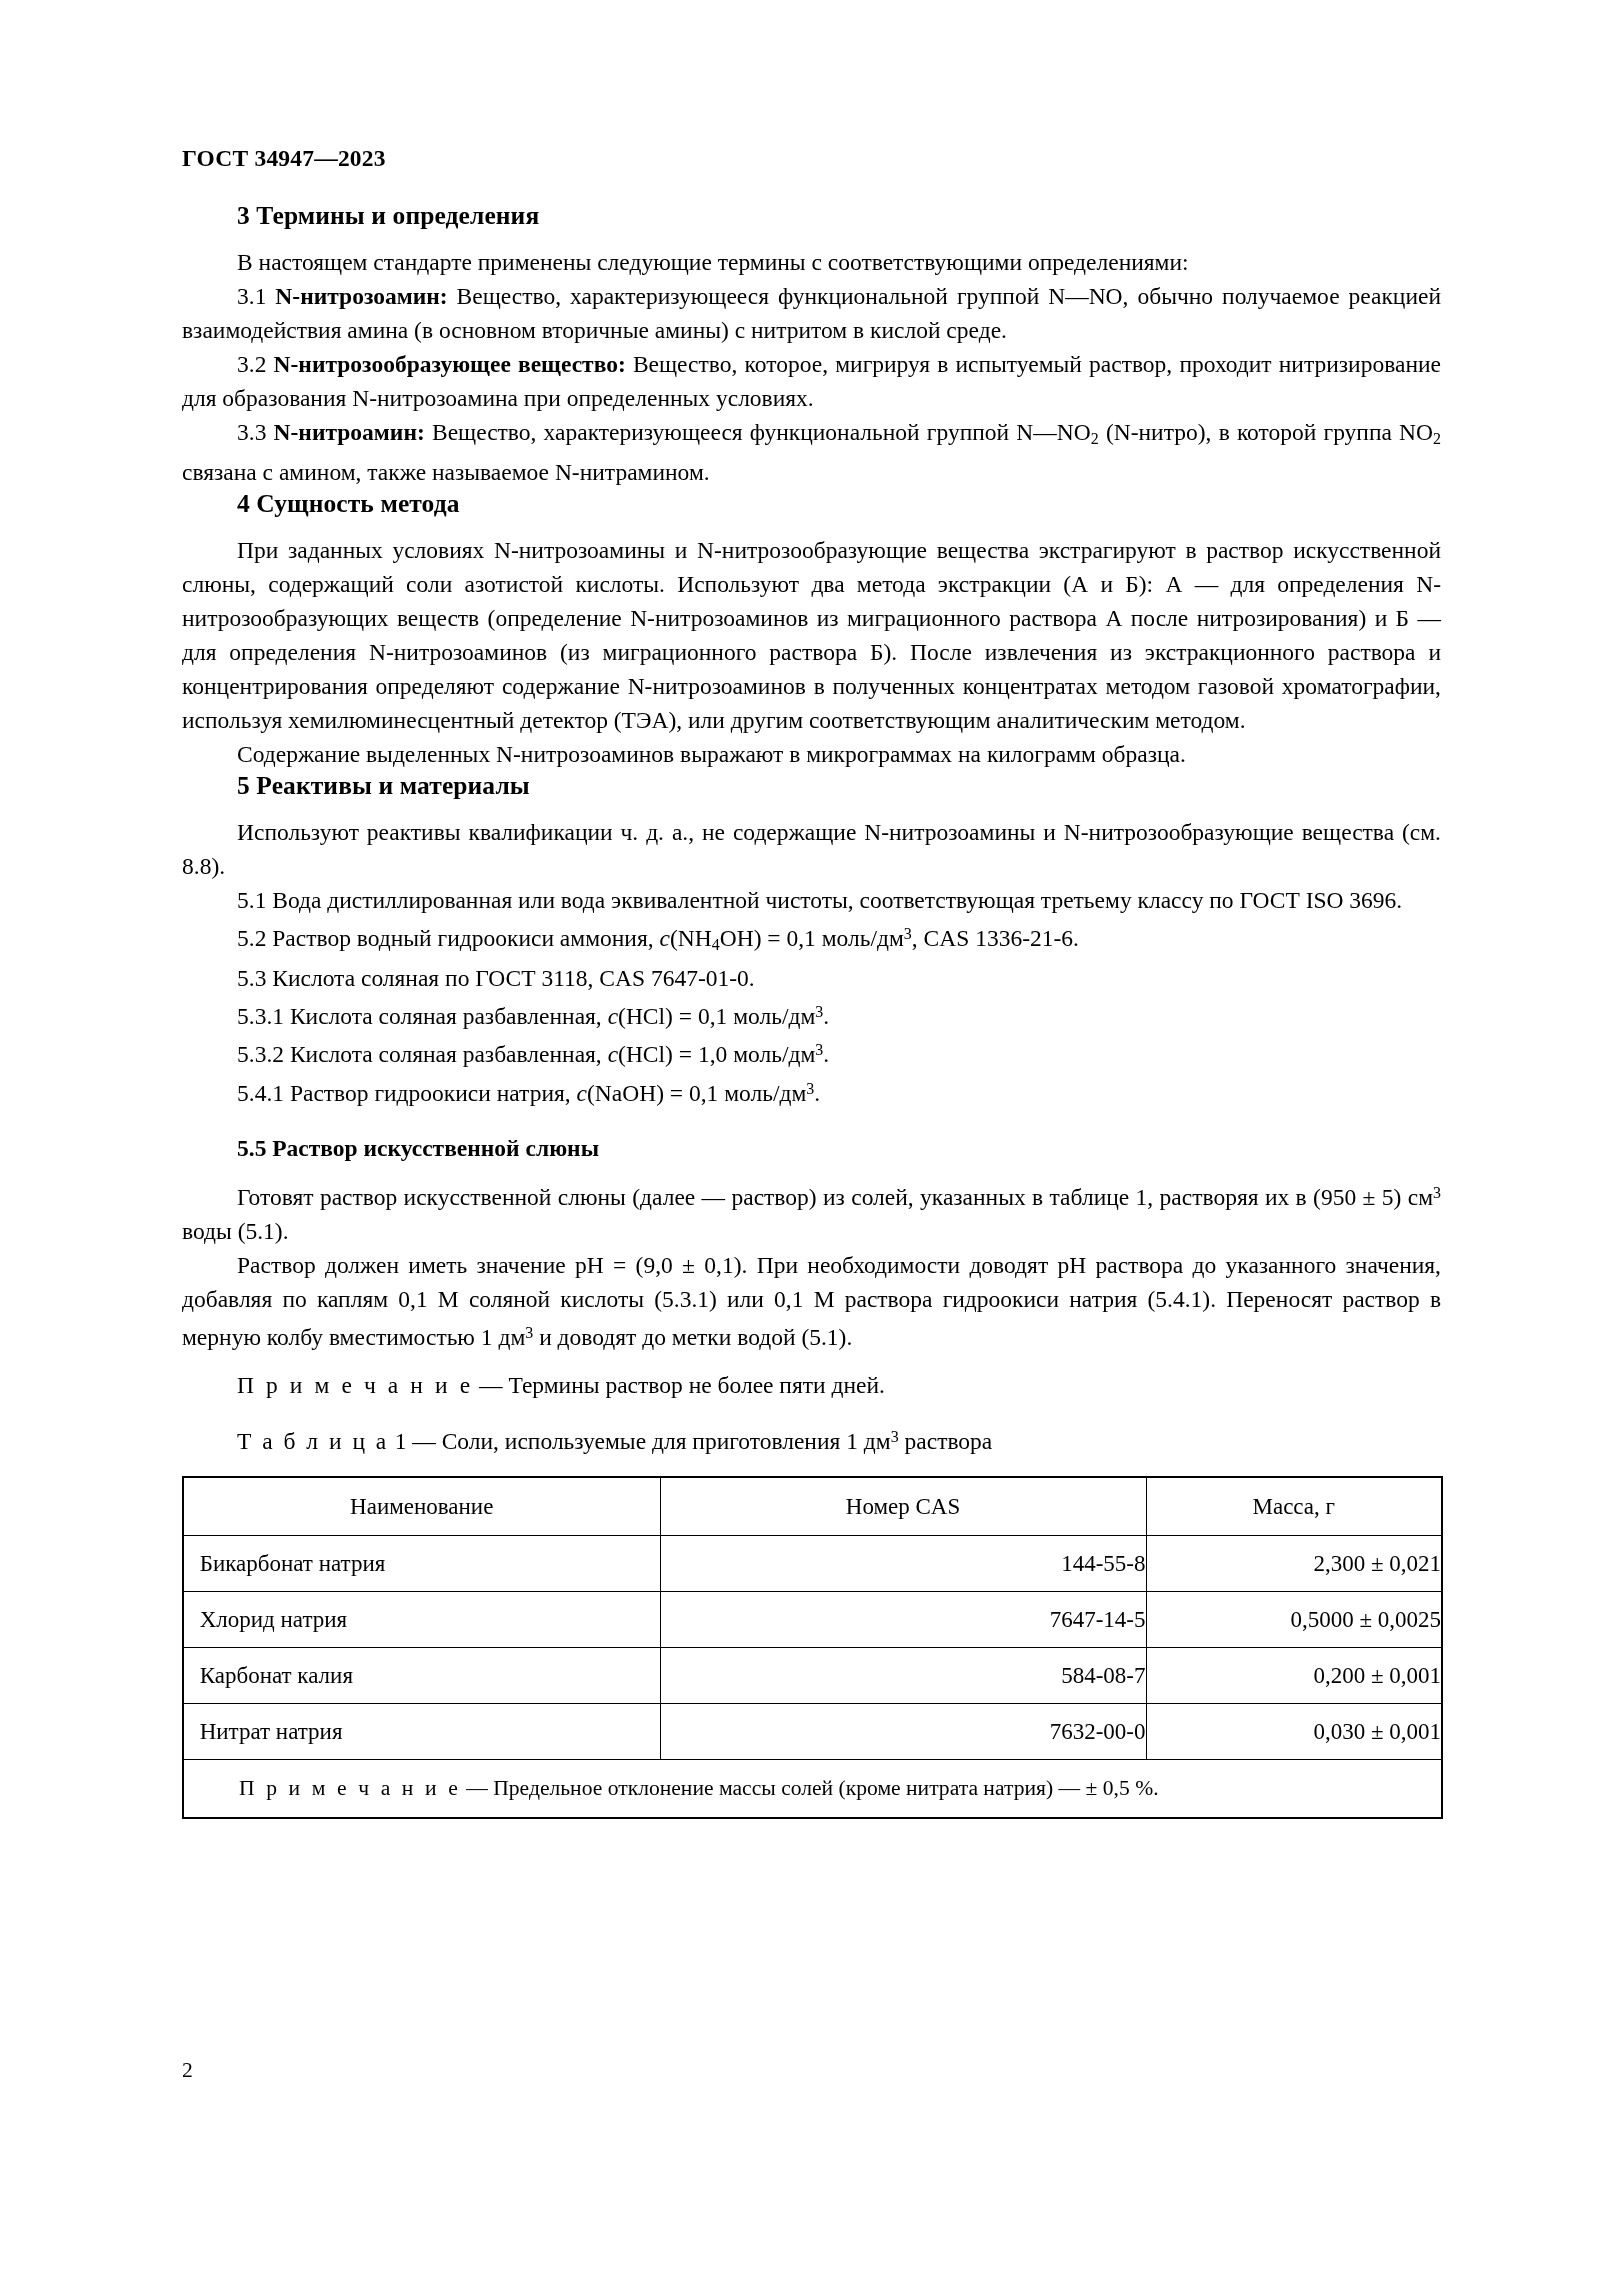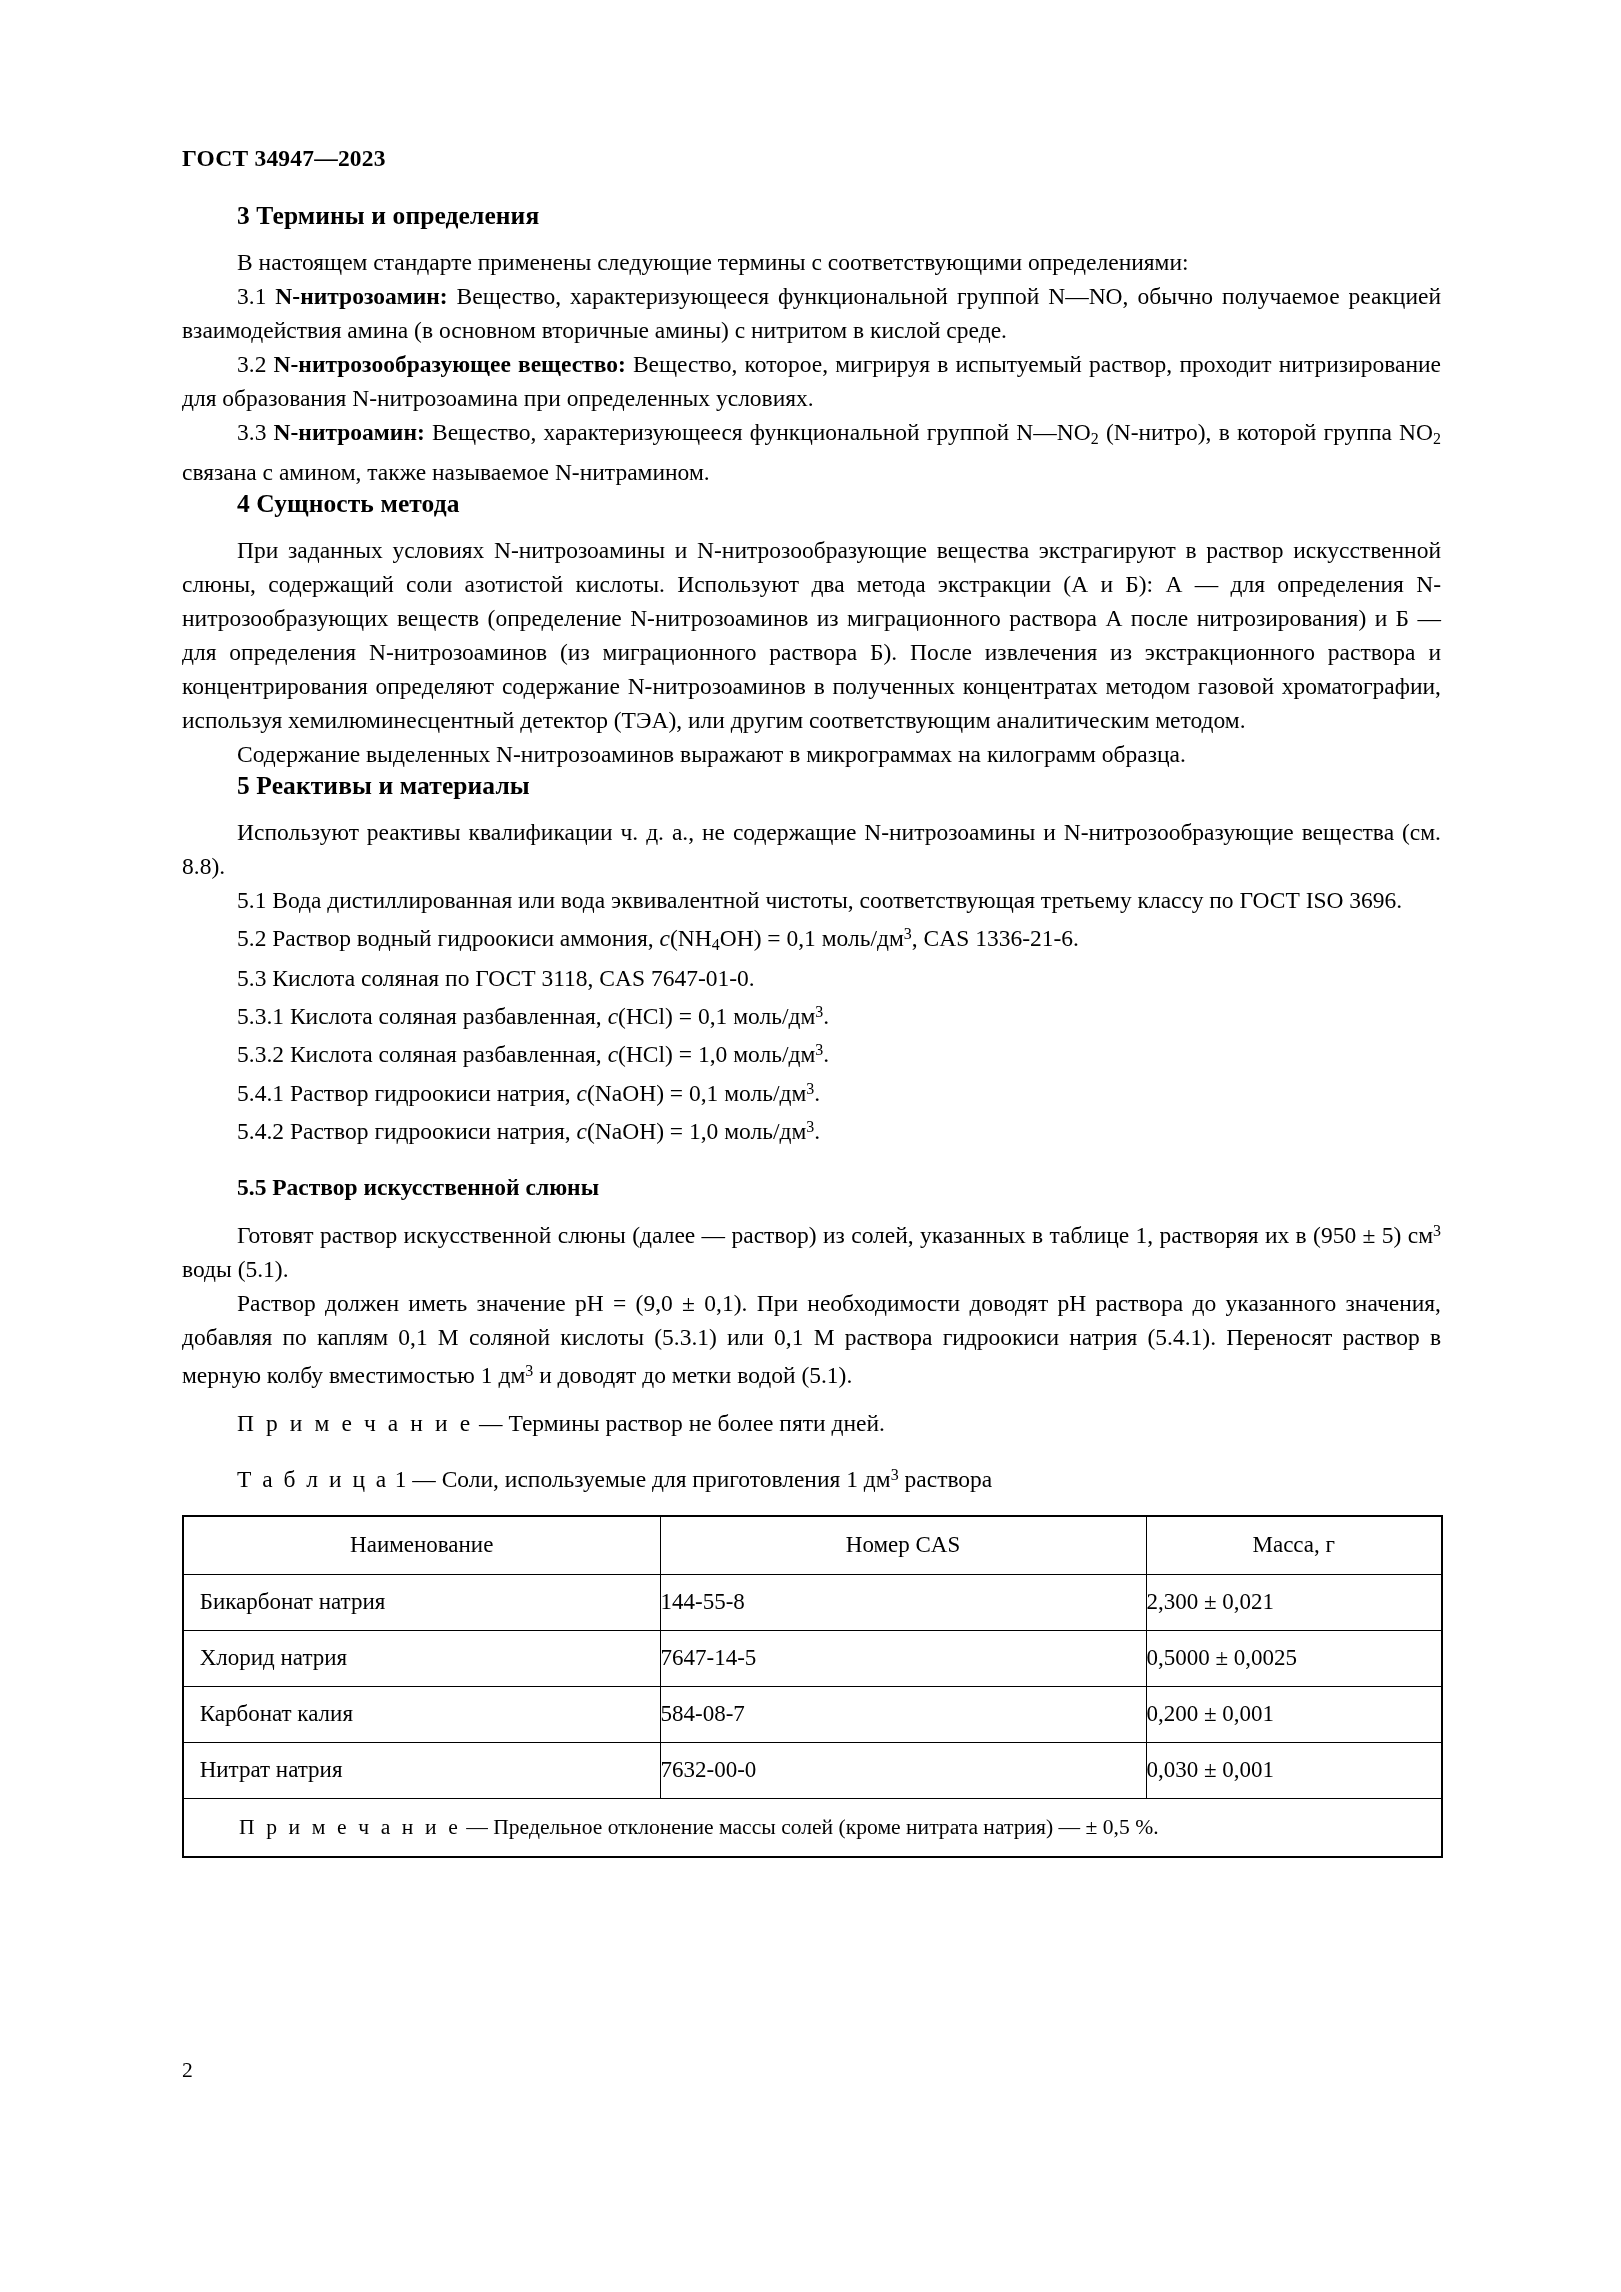--- a/index.html
+++ b/index.html
@@ -121,21 +121,21 @@
   table.salts thead th {
     text-align: center;
     height: 57px;
   }
   table.salts tbody td.name {
     text-align: left;
     padding-left: 15.7px;
   }
   table.salts tbody td.cas,
   table.salts tbody td.mass {
-    text-align: left;
+    text-align: right;
     margin-left: 46px;
   }
   table.salts tfoot td.tnote {
     text-align: left;
     padding-left: 55px;
     height: 57px;
     font-size: 21.6px;
   }
   
   table.salts {
@@ -186,21 +186,20 @@
 
     <p class="para tight">5.3 Кислота соляная по ГОСТ 3118, CAS 7647-01-0.</p>
 
     <p class="para tight"><span>5.3.1 Кислота соляная разбавленная, </span><i class="ital">c</i><span>(HCl) = 0,1 моль/дм</span><sup>3</sup><span>.</span></p>
 
     <p class="para tight"><span>5.3.2 Кислота соляная разбавленная, </span><i class="ital">c</i><span>(HCl) = 1,0 моль/дм</span><sup>3</sup><span>.</span></p>
 
 
     <p class="para tight"><span>5.4.1 Раствор гидроокиси натрия, </span><i class="ital">c</i><span>(NaOH) = 0,1 моль/дм</span><sup>3</sup><span>.</span></p>
 
-    <p class="para tight"><span>5.4.2 Раствор гидроокиси натрия, </span><i class="ital">c</i><span>(NaOH) = 1,0 моль/дм</span><sup>3</sup><span>.</span></p>
 
     <div class="gap-md"></div>
     <h3 class="sub-title">5.5 Раствор искусственной слюны</h3>
     <div class="gap-sm"></div>
 
     <p class="para"><span>Готовят раствор искусственной слюны (далее — раствор) из солей, указанных в таблице 1, растворяя их в (950 ± 5) см</span><sup>3</sup><span> воды (5.1).</span></p>
 
     <p class="para"><span>Раствор должен иметь значение pH = (9,0 ± 0,1). При необходимости доводят pH раствора до указанного значения, добавляя по каплям 0,1 M соляной кислоты (5.3.1) или 0,1 M раствора гидроокиси натрия (5.4.1). Переносят раствор в мерную колбу вместимостью 1 дм</span><sup>3</sup><span> и доводят до метки водой (5.1).</span></p>
 
     <div class="gap-sm"></div>

